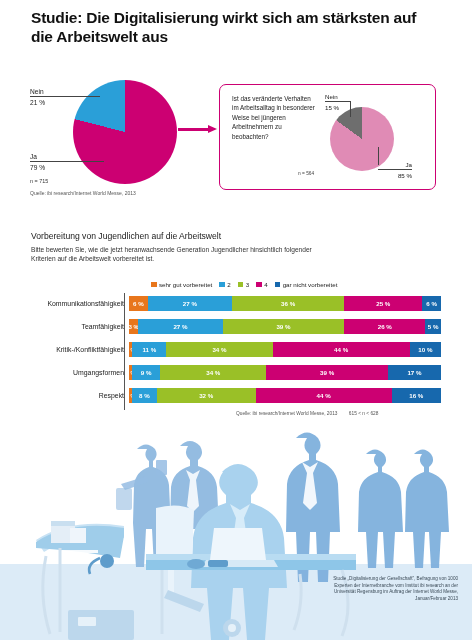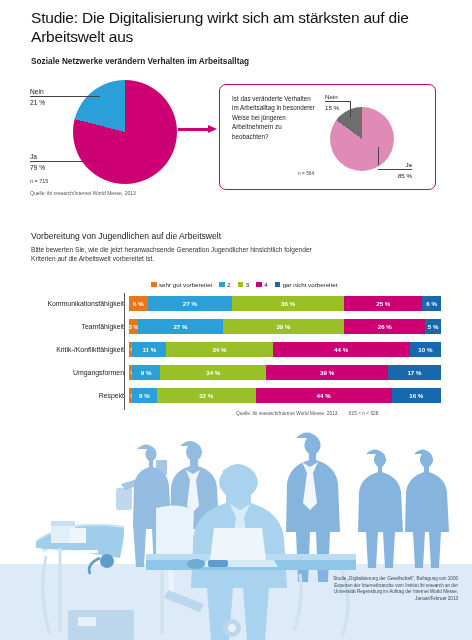--- a/index.html
+++ b/index.html
@@ -6,21 +6,21 @@
   body{
     width:472px;height:640px;background:#ffffff;
     font-family:"Liberation Sans", sans-serif;
     color:#1a1a1a;overflow:hidden;position:relative;
   }
   .page{position:relative;width:472px;height:640px;overflow:hidden;background:#fff;}
 
   
   .title{
     position:absolute;left:31px;top:8px;width:410px;
-    font-size:15.5px;line-height:19px;font-weight:400;color:#111;
+    font-size:15.5px;line-height:19px;font-weight:700;color:#111;
     letter-spacing:-0.2px;
   }
 
   
   .sec1-head{
     position:absolute;left:31px;top:57px;width:400px;
     font-size:8.2px;font-weight:700;color:#1a1a1a;letter-spacing:.05px;
   }
   .sec2-head{
     position:absolute;left:31px;top:231px;width:400px;
@@ -114,21 +114,20 @@
     font-size:4.6px;line-height:6.6px;color:#3b4a57;text-align:right;
   }
 </style>
 </head>
 <body>
 
 <div class="page">
 
   <div class="title">Studie: Die Digitalisierung wirkt sich am stärksten auf die Arbeitswelt aus</div>
 
-  <div class="sec1-head">Soziale Netzwerke verändern Verhalten im Arbeitsalltag</div>
 
   <div class="pie-big"></div>
 
   <div class="lbl lbl-nein-big">
     <span class="k">Nein</span>
     <span class="v">21 %</span>
   </div>
   <div class="nline" style="left:74px;top:96px;width:26px;"></div>
 
   <div class="lbl lbl-ja-big">

